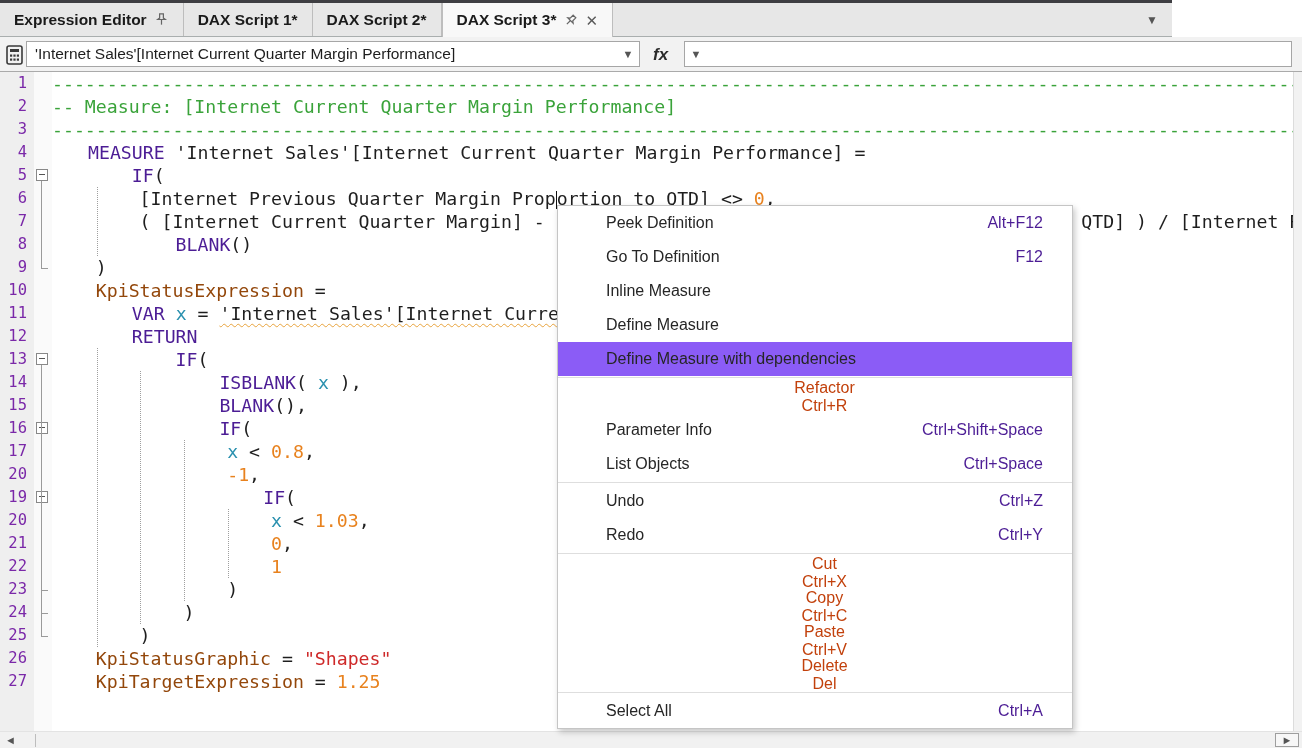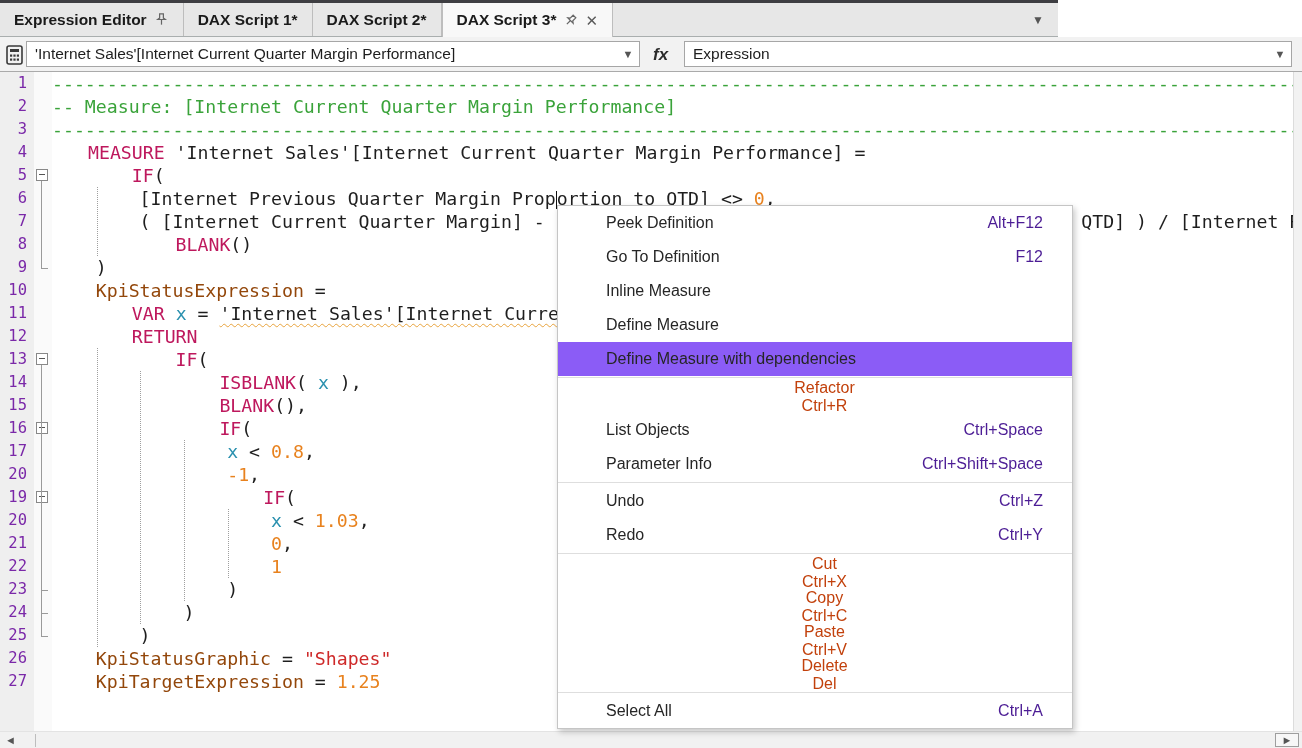--- a/index.html
+++ b/index.html
@@ -1,20 +1,20 @@
 <!DOCTYPE html>
 <html><head>
 <meta charset="utf-8">
 <style>
   html,body{margin:0;padding:0;background:#fff;}
   #app{position:relative;width:1302px;height:748px;background:#fff;overflow:hidden;
        font-family:"Liberation Sans",sans-serif;color:#1e1e1e;}
 
   
-  .tabbar{position:absolute;left:0;top:0;width:1058px;height:37px;background:#e7e7e7;
+  .tabbar{position:absolute;left:0;top:0;width:1172px;height:37px;background:#e7e7e7;
           border-top:3px solid #3e3e42;border-bottom:1px solid #a9aeae;box-sizing:border-box;
           display:flex;align-items:stretch;justify-content:space-between;}
   .tab{display:flex;align-items:center;gap:7px;padding:0 14px;border-right:1px solid #bdbdbd;
        font-size:15.5px;font-weight:bold;color:#1a1a1a;background:#e7e7e7;cursor:default;}
   .tab.active{background:#f8f8f8;margin-bottom:-1px;border-left:1px solid #bdbdbd;}
   .tab .pin{width:15px;height:15px;flex:0 0 auto;}
   .tab .close{color:#5a5a5a;font-weight:normal;font-size:15px;line-height:1;}
   .tab-overflow{margin-left:auto;align-self:center;padding:0 14px;color:#555;font-size:12px;}
 
   
@@ -36,21 +36,21 @@
   .foldcol{width:18px;background:#fafafa;flex:0 0 auto;position:relative;}
   .foldbox{position:absolute;left:2px;width:12px;height:12px;border:1px solid #888;background:#fff;box-sizing:border-box;}
   .foldbox::after{content:"";position:absolute;left:2px;right:2px;top:4px;border-top:1px solid #555;}
   .foldline{position:absolute;left:7px;width:1px;background:#9a9a9a;}
   .foldtick{position:absolute;left:7px;width:7px;height:1px;background:#9a9a9a;}
   .codearea{position:relative;flex:1;overflow:hidden;}
   .code-line{height:23px;line-height:23px;white-space:pre;
              font-family:"DejaVu Sans Mono",monospace;font-size:18.2px;}
   .guide{position:absolute;width:0;border-left:1px dotted #9f9f9f;}
   .tok-comment{color:#3aa33a;}
-  .tok-keyword{color:#be185d;padding-left:36px;}
+  .tok-keyword{color:#4c1d95;padding-left:36px;}
   .tok-variable{color:#2b91af;}
   .tok-number{color:#e8821e;}
   .tok-string{color:#ce2929;}
   .tok-property{color:#93470b;}
   .tok-plain{color:#1e1e1e;}
   .tok-squiggle{color:#1e1e1e;text-decoration:underline wavy #e8a33d 1px;text-decoration-skip-ink:none;text-underline-offset:3px;}
   .caret{display:inline-block;width:0;height:18px;border-left:1.6px solid #111;vertical-align:text-bottom;}
 
   
   .menu{position:absolute;left:557px;top:205px;width:516px;background:#fff;border:1px solid #c5c5c5;
@@ -115,21 +115,20 @@
       <rect x="4" y="13.5" width="2.2" height="2.2" fill="#3a3a3a"></rect>
         <rect x="7.4" y="13.5" width="2.2" height="2.2" fill="#3a3a3a"></rect>
         <rect x="10.8" y="13.5" width="2.2" height="2.2" fill="#3a3a3a"></rect>
     </svg>
     <div class="combo" style="left:26px;width:614px;">
       <span class="val">'Internet Sales'[Internet Current Quarter Margin Performance]</span>
       <span class="arr">▼</span>
     </div>
     <span class="fx">fx</span>
     <div class="combo" style="left:684px;width:608px;">
-      <span class="val">Expression</span>
       <span class="arr">▼</span>
     </div>
   </div>
 
   <div class="editor">
     <div class="gutter" id="gutter">
         <div class="ln">1</div>
         <div class="ln">2</div>
         <div class="ln">3</div>
         <div class="ln">4</div>
@@ -225,26 +224,26 @@
       <div class="mi highlight">
         <span class="lbl">Define Measure with dependencies</span>
         <span class="sc"></span>
       </div>
       <div class="msep"></div>
       <div class="mi disabled">
         <span class="lbl">Refactor</span>
         <span class="sc">Ctrl+R</span>
       </div>
       <div class="mi">
+        <span class="lbl">Parameter Info</span>
+        <span class="sc">Ctrl+Shift+Space</span>
+      </div>
+      <div class="mi">
         <span class="lbl">List Objects</span>
         <span class="sc">Ctrl+Space</span>
-      </div>
-      <div class="mi">
-        <span class="lbl">Parameter Info</span>
-        <span class="sc">Ctrl+Shift+Space</span>
       </div>
       <div class="msep"></div>
       <div class="mi">
         <span class="lbl">Undo</span>
         <span class="sc">Ctrl+Z</span>
       </div>
       <div class="mi">
         <span class="lbl">Redo</span>
         <span class="sc">Ctrl+Y</span>
       </div>

